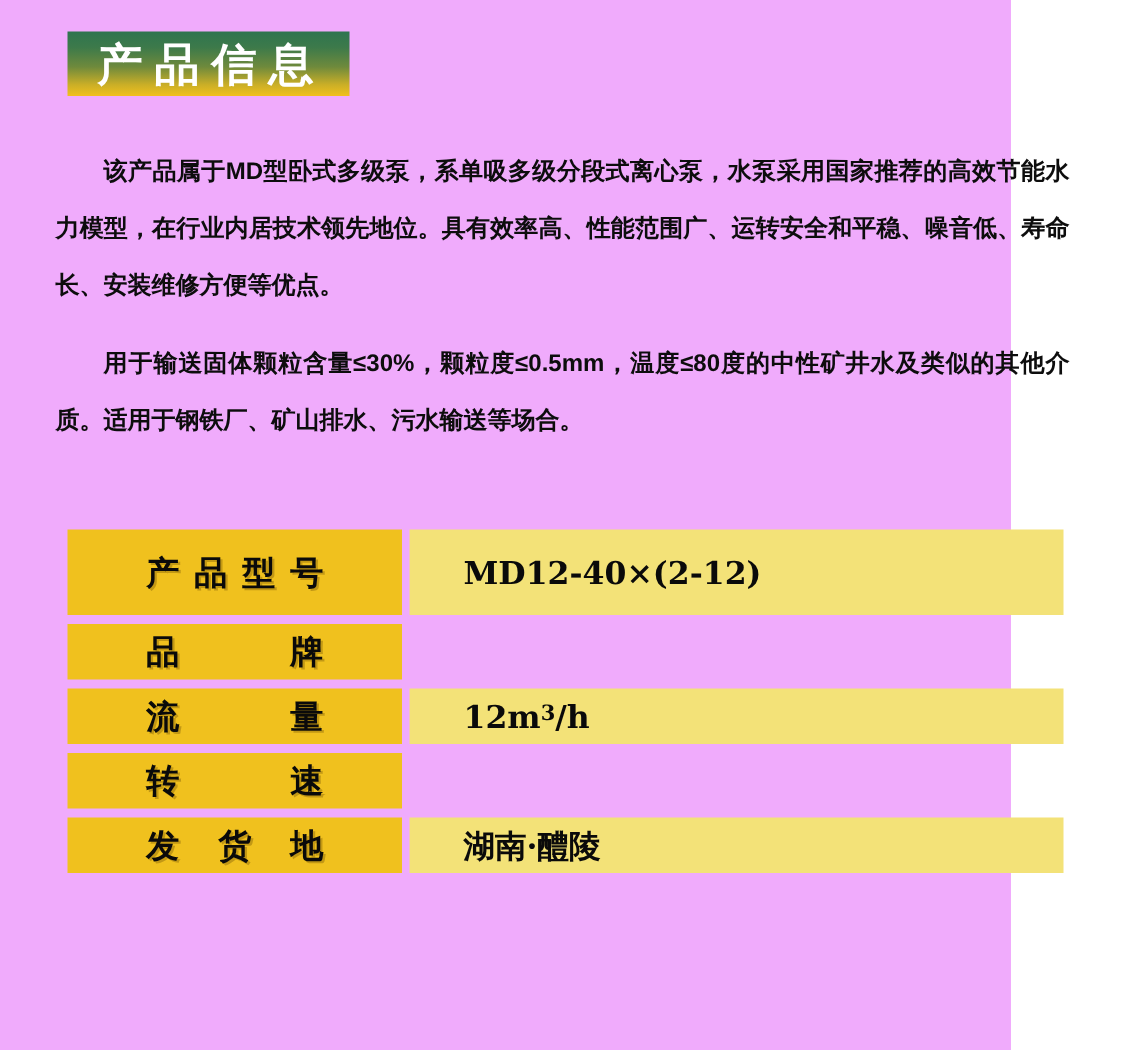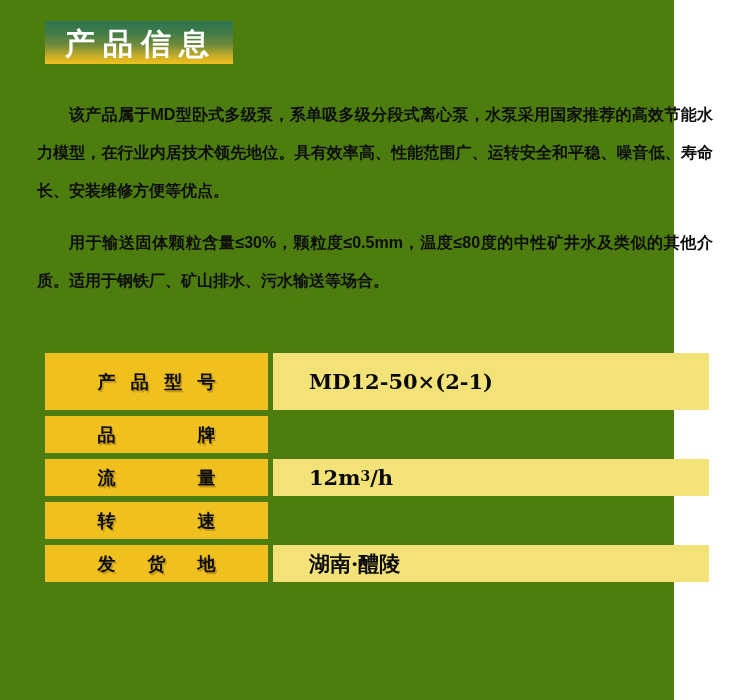--- a/index.html
+++ b/index.html
@@ -8,21 +8,21 @@
     background: #ffffff;
     width: 750px;
     height: 700px;
     overflow: hidden;
     font-family: "Liberation Sans", sans-serif;
   }
   .page {
     position: relative;
     width: 674px;
     height: 700px;
-    background: #4d7c0f;
+    background: #f0abfc;
   }
 
   
   .banner {
     position: absolute;
     left: 45px;
     top: 21px;
     width: 188px;
     height: 43px;
     background: linear-gradient(to bottom,
@@ -77,21 +77,21 @@
     flex: 0 0 223px;
     background: #f0c11e;
     display: flex;
     align-items: center;
     justify-content: center;
     margin-right: 5px;
   }
   .spec-label .label-text {
     display: block;
     width: 118px;
-    font-size: 18px;
+    font-size: 22px;
     font-weight: bold;
     color: #0a0a0a;
     text-align: justify;
     text-align-last: justify;
     text-shadow: 1.5px 1.5px 0 rgba(90, 60, 0, 0.30);
     line-height: 1;
     white-space: nowrap;
   }
   .spec-value {
     flex: 1;
@@ -130,21 +130,21 @@
     <p>用于输送固体颗粒含量≤30%，颗粒度≤0.5mm，温度≤80度的中性矿井水及类似的其他介质。适用于钢铁厂、矿山排水、污水输送等场合。</p>
   </div>
 
   <div class="spec-table">
 
     <div class="spec-row first">
       <div class="spec-label">
         <span class="label-text">产品型号</span>
       </div>
       <div class="spec-value">
-        <span>MD12-50×(2-1)</span>
+        <span>MD12-40×(2-12)</span>
       </div>
     </div>
 
     <div class="spec-row">
       <div class="spec-label">
         <span class="label-text">品牌</span>
       </div>
     </div>
 
     <div class="spec-row">

